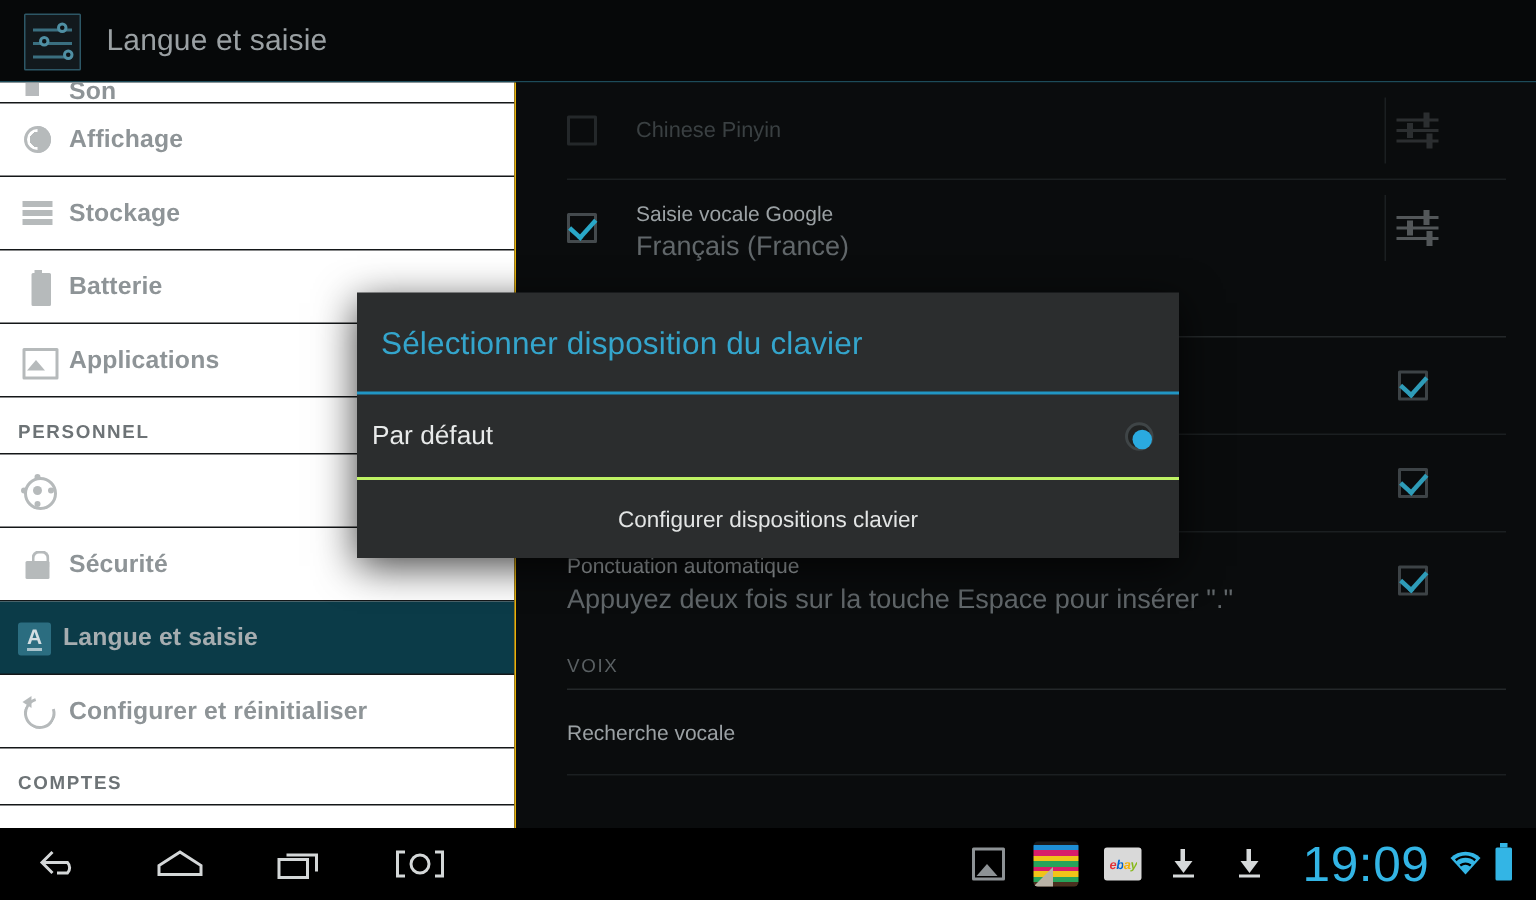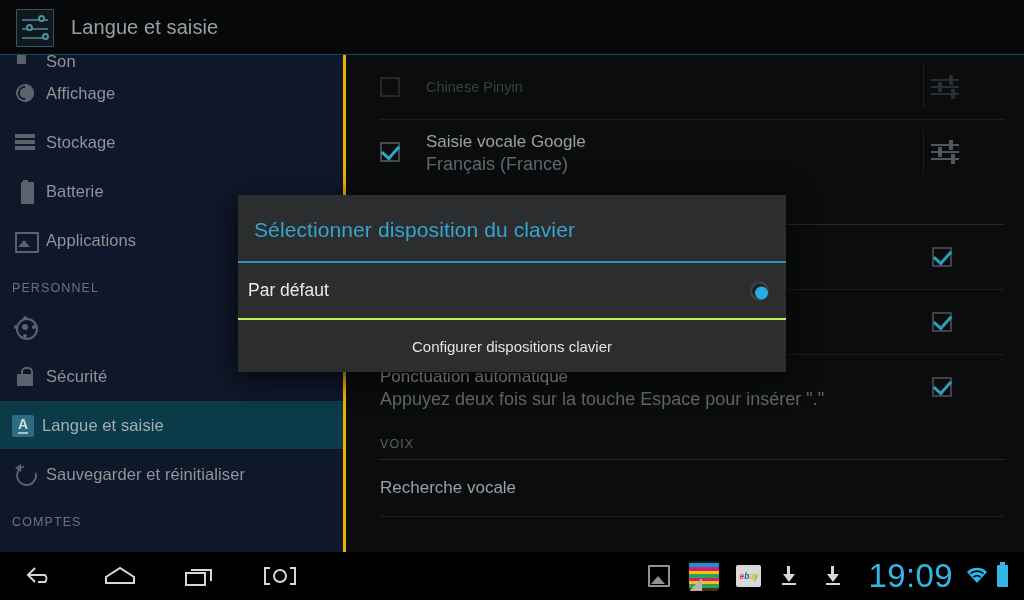--- a/index.html
+++ b/index.html
@@ -38,21 +38,21 @@
     margin-left:17px; color:#9aa0a3; font-size:20px; letter-spacing:.1px;
   }
   .header-rule {
     position:absolute; left:0; top:54px; width:1024px; height:1px;
     background:#1d4b59;
   }
 
   
   .sidebar {
     position:absolute; left:0; top:55px; width:343px; height:497px;
-    background:#0f172a; overflow:hidden;
+    background:#ffffff; overflow:hidden;font-weight:bold;
   }
   .side-row {
     position:relative; height:49px; display:flex; align-items:center;
     border-bottom:1px solid #141719;
     padding-left:12px;
   }
   .side-row.clipped-top { height:14px; border-bottom:1px solid #141719; overflow:hidden; }
   .side-row.selected { background:#0b3b48; }
   .side-ico {
     width:26px; height:26px; flex:0 0 auto; margin-right:8px;
@@ -135,39 +135,39 @@
     border-right:6px solid #8a9093;
   }
   .ic-sound::before {
     content:""; position:absolute; left:5px; top:6px; width:9px; height:9px;
     background:#8a9093;
   }
 
   
   .main {
     position:absolute; left:343px; top:55px; width:681px; height:497px;
-    background:#0a0c0d; border-left:3px solid #eab308; overflow:hidden;
+    background:#0a0c0d; border-left:1px solid #eab308; overflow:hidden;
   }
   .m-row { position:relative; padding:0 44px 0 34px; }
   .m-divider { height:1px; background:#1b1f21; margin:0 20px 0 34px; }
   .m-item {
     display:flex; align-items:center; min-height:64px; position:relative;
     padding:8px 0;
   }
   .m-check {
     width:20px; height:20px; flex:0 0 auto; margin-right:26px; position:relative;
     border:2px solid #444a4d; border-radius:1px;
   }
   .m-check.on::after {
     content:""; position:absolute; left:3px; top:-2px; width:8px; height:14px;
     border:solid #29a8c8; border-width:0 3px 3px 0; transform:rotate(42deg);
   }
   .m-check.dim { border-color:#24282a; }
   .m-text { flex:1 1 auto; min-width:0; }
-  .m-title { color:#9ba1a4; font-size:17px; line-height:22px; }
+  .m-title { color:#9ba1a4; font-size:14px; line-height:22px; }
   .m-title.dim { color:#3a4042; font-size:14.5px; }
   .m-sub { color:#61676a; font-size:18px; line-height:19px; margin-top:2px; }
   .m-gear {
     position:absolute; right:20px; top:50%; transform:translateY(-50%);
     width:30px; height:30px; opacity:.55;
   }
   .m-gear.faint { opacity:.25; }
   .m-gear .g { position:absolute; height:2px; background:#8f9598; left:1px; right:1px; }
   .m-gear .g.a { top:7px; } .m-gear .g.b { top:14px; } .m-gear .g.c { top:21px; }
   .m-gear .k { position:absolute; width:4px; height:10px; background:#8f9598; }
@@ -346,21 +346,21 @@
       <div class="side-label">Sécurité</div>
     </div>
 
     <div class="side-row selected">
       <div class="side-ico ic-lang"></div>
       <div class="side-label">Langue et saisie</div>
     </div>
 
     <div class="side-row">
       <div class="side-ico ic-backup"></div>
-      <div class="side-label">Sauvegarder et réinitialiser</div>
+      <div class="side-label">Configurer et réinitialiser</div>
     </div>
 
     <div class="side-head">COMPTES</div>
 
     <div class="side-row">
       
     </div>
   </div>
 
   <div class="main">

